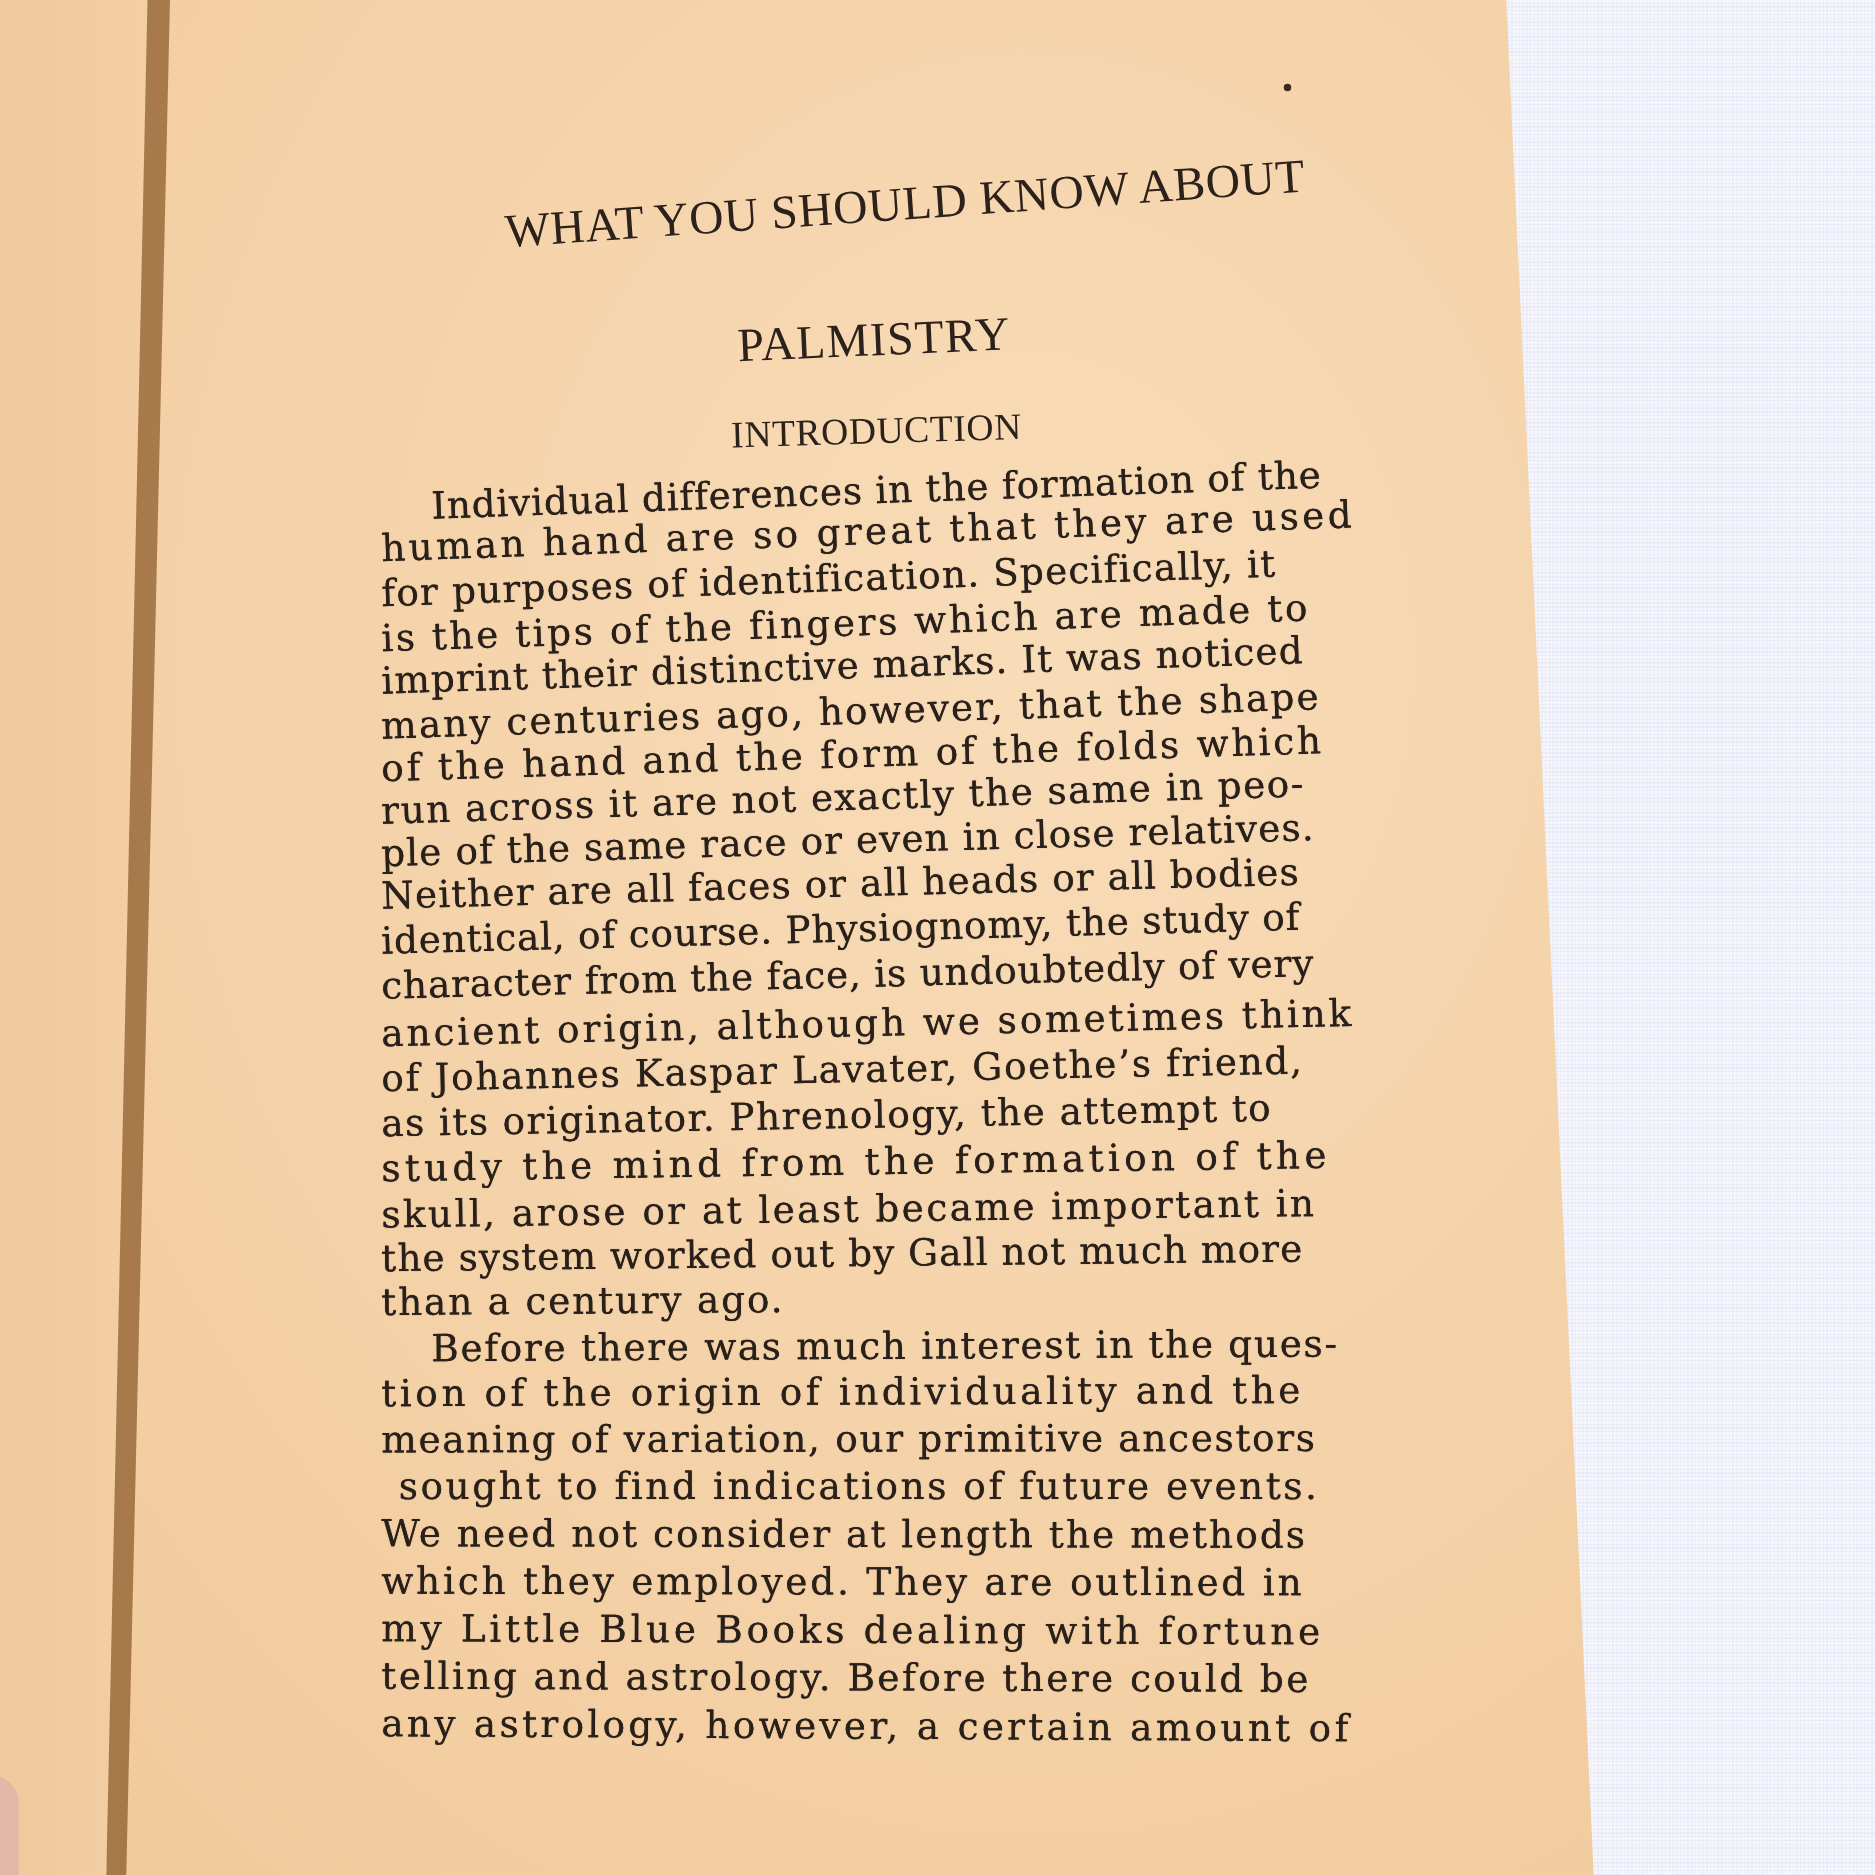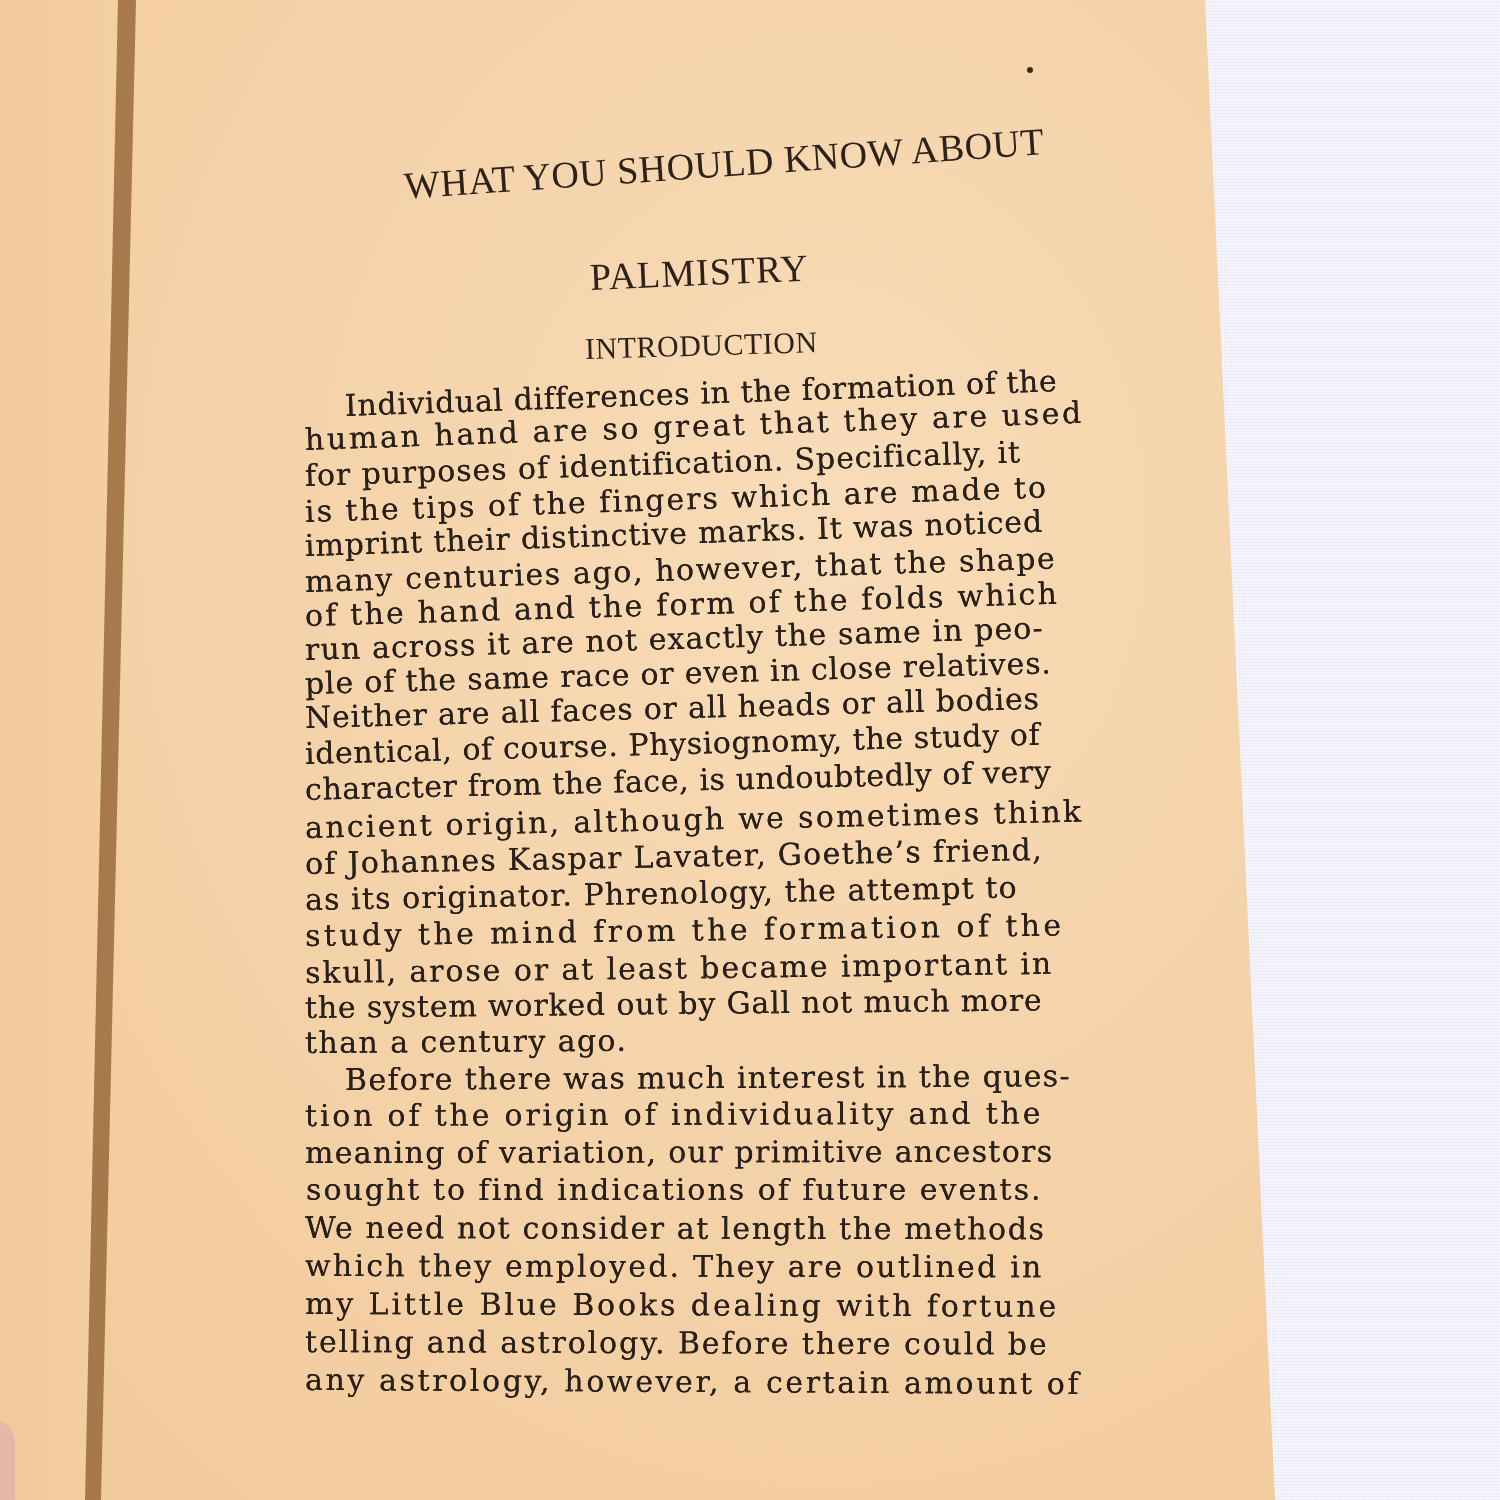--- a/index.html
+++ b/index.html
@@ -136,20 +136,20 @@
     <div class="line" style="left:305px;top:810px;transform:rotate(-1.2deg);letter-spacing:2.3px;">ancient origin, although we sometimes think</div>
     <div class="line" style="left:305px;top:846px;transform:rotate(-1.1deg);letter-spacing:1.3px;">of Johannes Kaspar Lavater, Goethe’s friend,</div>
     <div class="line" style="left:305px;top:882px;transform:rotate(-1.0deg);letter-spacing:1.1px;">as its originator.  Phrenology, the attempt to</div>
     <div class="line" style="left:305px;top:918px;transform:rotate(-0.8deg);letter-spacing:3.4px;">study the mind from the formation of the</div>
     <div class="line" style="left:305px;top:955px;transform:rotate(-0.7deg);letter-spacing:1.9px;">skull, arose or at least became important in</div>
     <div class="line" style="left:305px;top:990px;transform:rotate(-0.6deg);letter-spacing:0.8px;">the system worked out by Gall not much more</div>
     <div class="line" style="left:305px;top:1025px;transform:rotate(-0.4deg);letter-spacing:1.4px;">than a century ago.</div>
     <div class="line" style="left:345px;top:1062px;transform:rotate(-0.3deg);letter-spacing:1.3px;">Before there was much interest in the ques-</div>
     <div class="line" style="left:305px;top:1098px;transform:rotate(-0.2deg);letter-spacing:2.8px;">tion of the origin of individuality and the</div>
     <div class="line" style="left:305px;top:1135px;transform:rotate(-0.1deg);letter-spacing:1.3px;">meaning of variation, our primitive ancestors</div>
-    <div class="line" style="left:306px;top:1172px;transform:rotate(0deg);letter-spacing:2.0px;">sought to find indications of future events.</div>
+    <div class="line" style="left:319px;top:1172px;transform:rotate(0deg);letter-spacing:2.0px;">sought to find indications of future events.</div>
     <div class="line" style="left:305px;top:1210px;transform:rotate(0.1deg);letter-spacing:1.6px;">We need not consider at length the methods</div>
     <div class="line" style="left:305px;top:1248px;transform:rotate(0.1deg);letter-spacing:2.2px;">which they employed.  They are outlined in</div>
     <div class="line" style="left:305px;top:1286px;transform:rotate(0.2deg);letter-spacing:2.9px;">my Little Blue Books dealing with fortune</div>
     <div class="line" style="left:305px;top:1324px;transform:rotate(0.2deg);letter-spacing:1.9px;">telling and astrology.  Before there could be</div>
     <div class="line" style="left:305px;top:1362px;transform:rotate(0.3deg);letter-spacing:2.6px;">any astrology, however, a certain amount of</div>
   </div>
 </div>
 
 </body></html>

